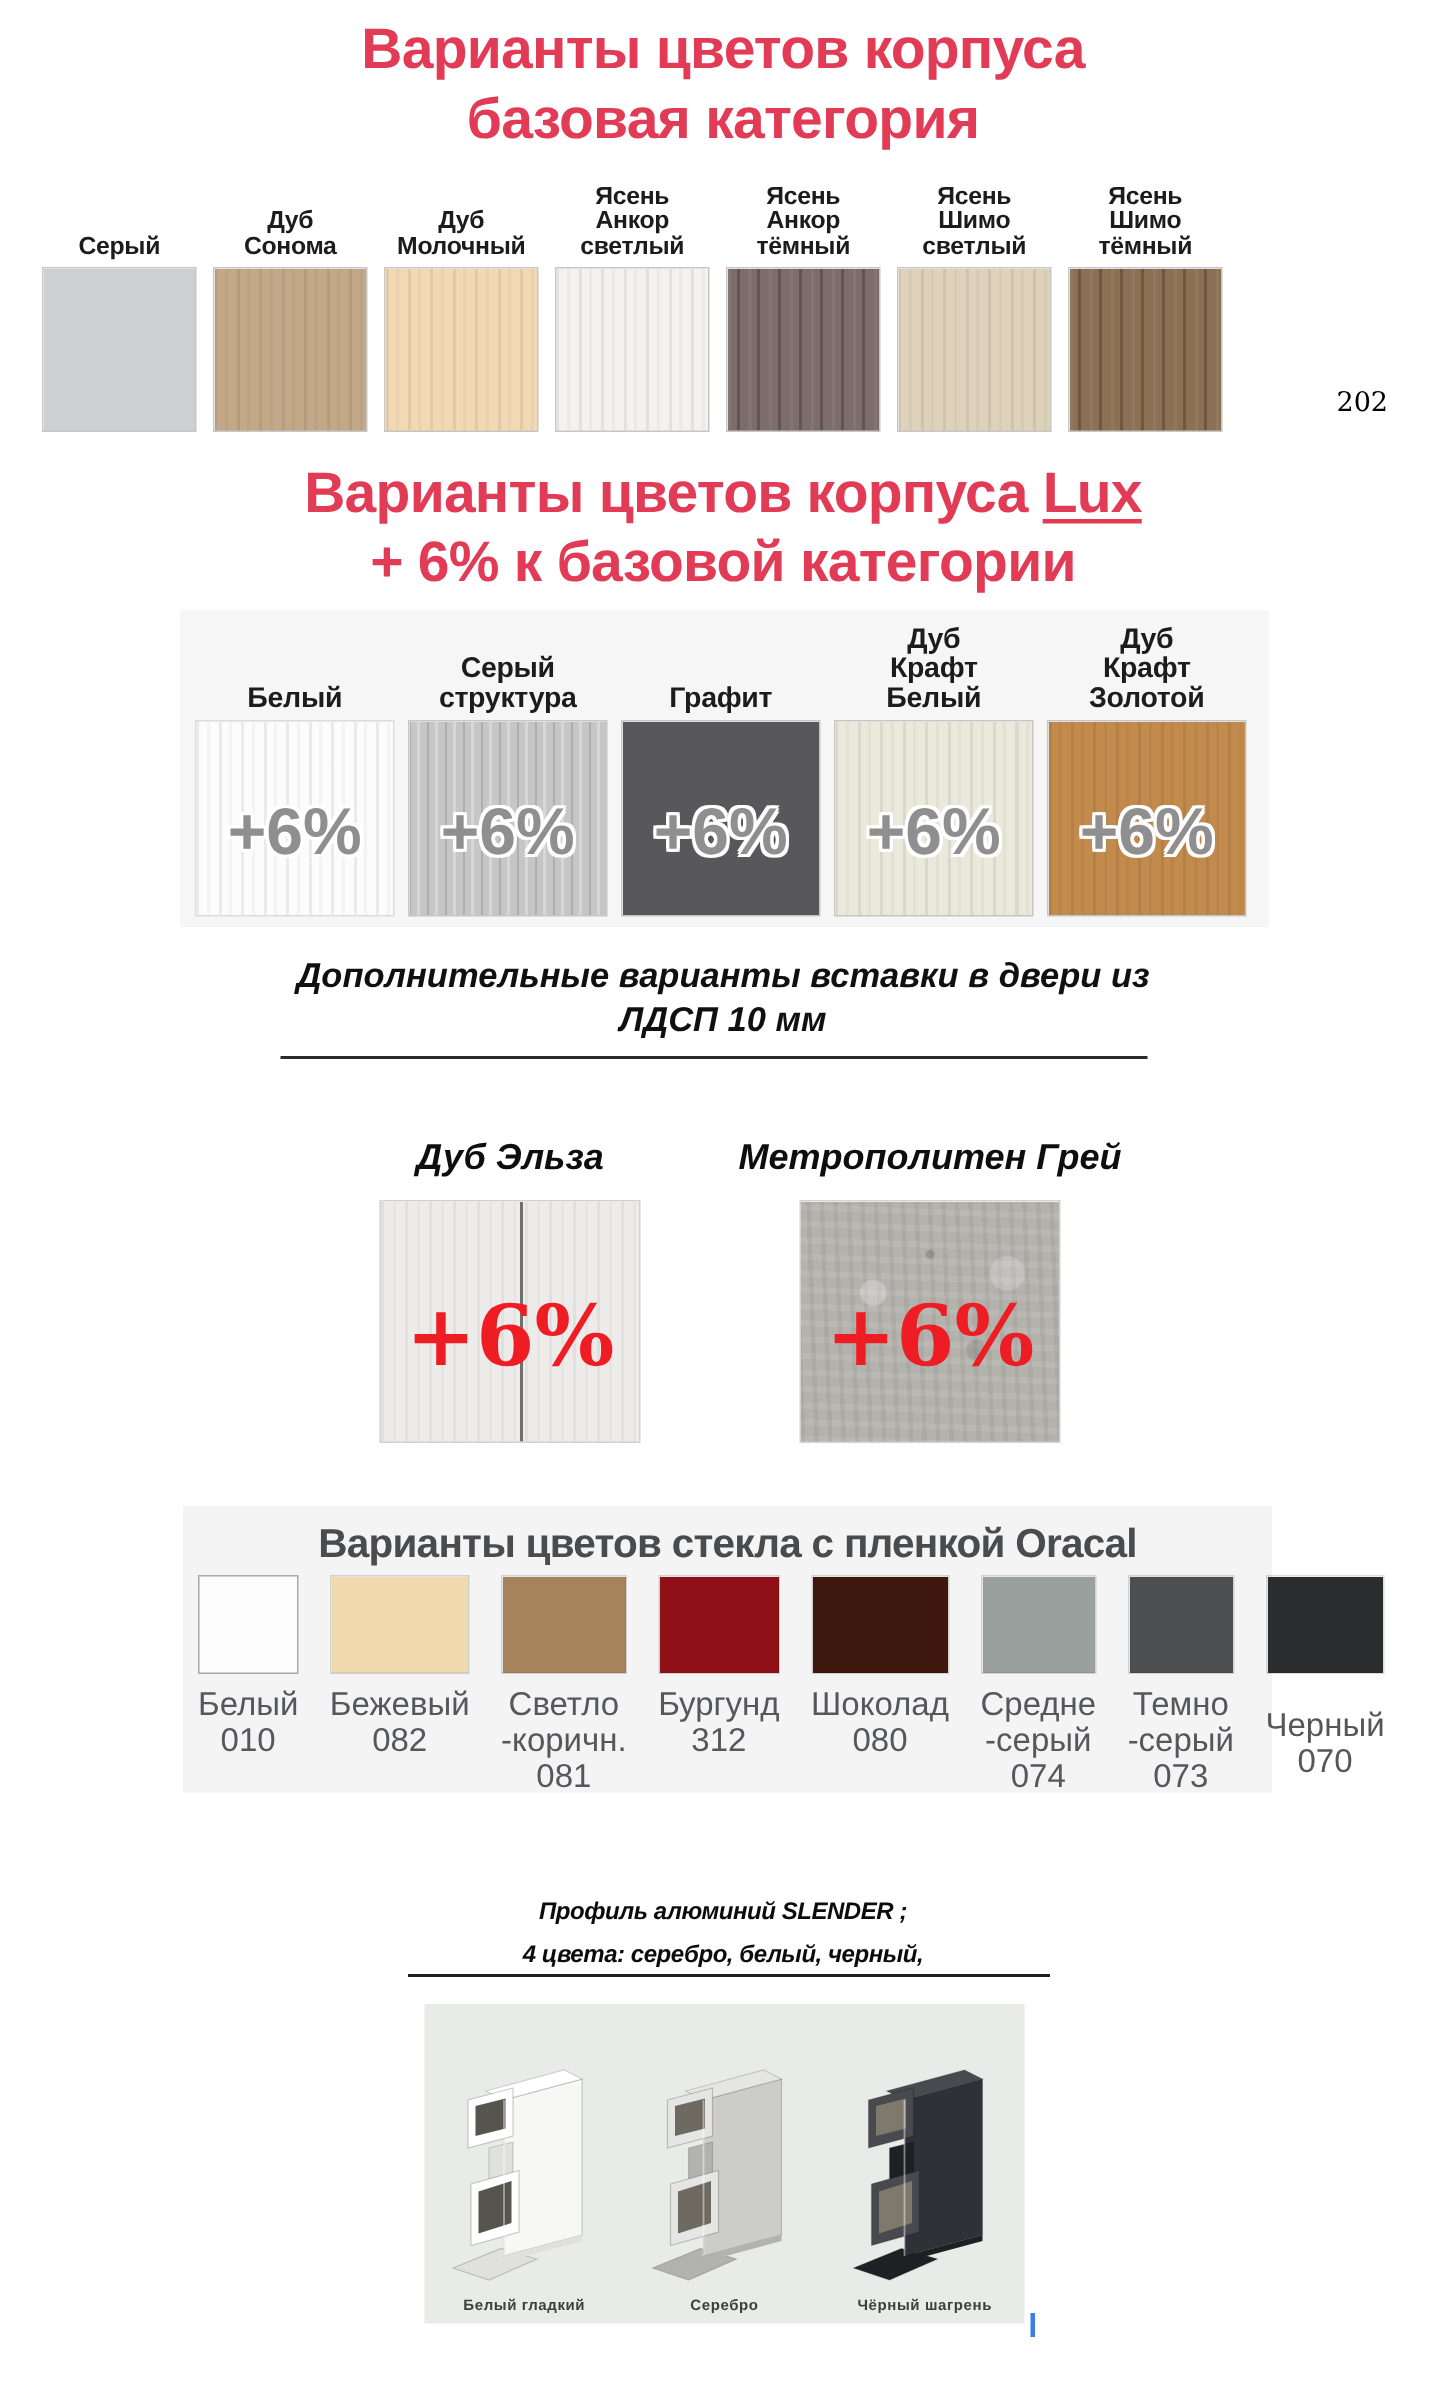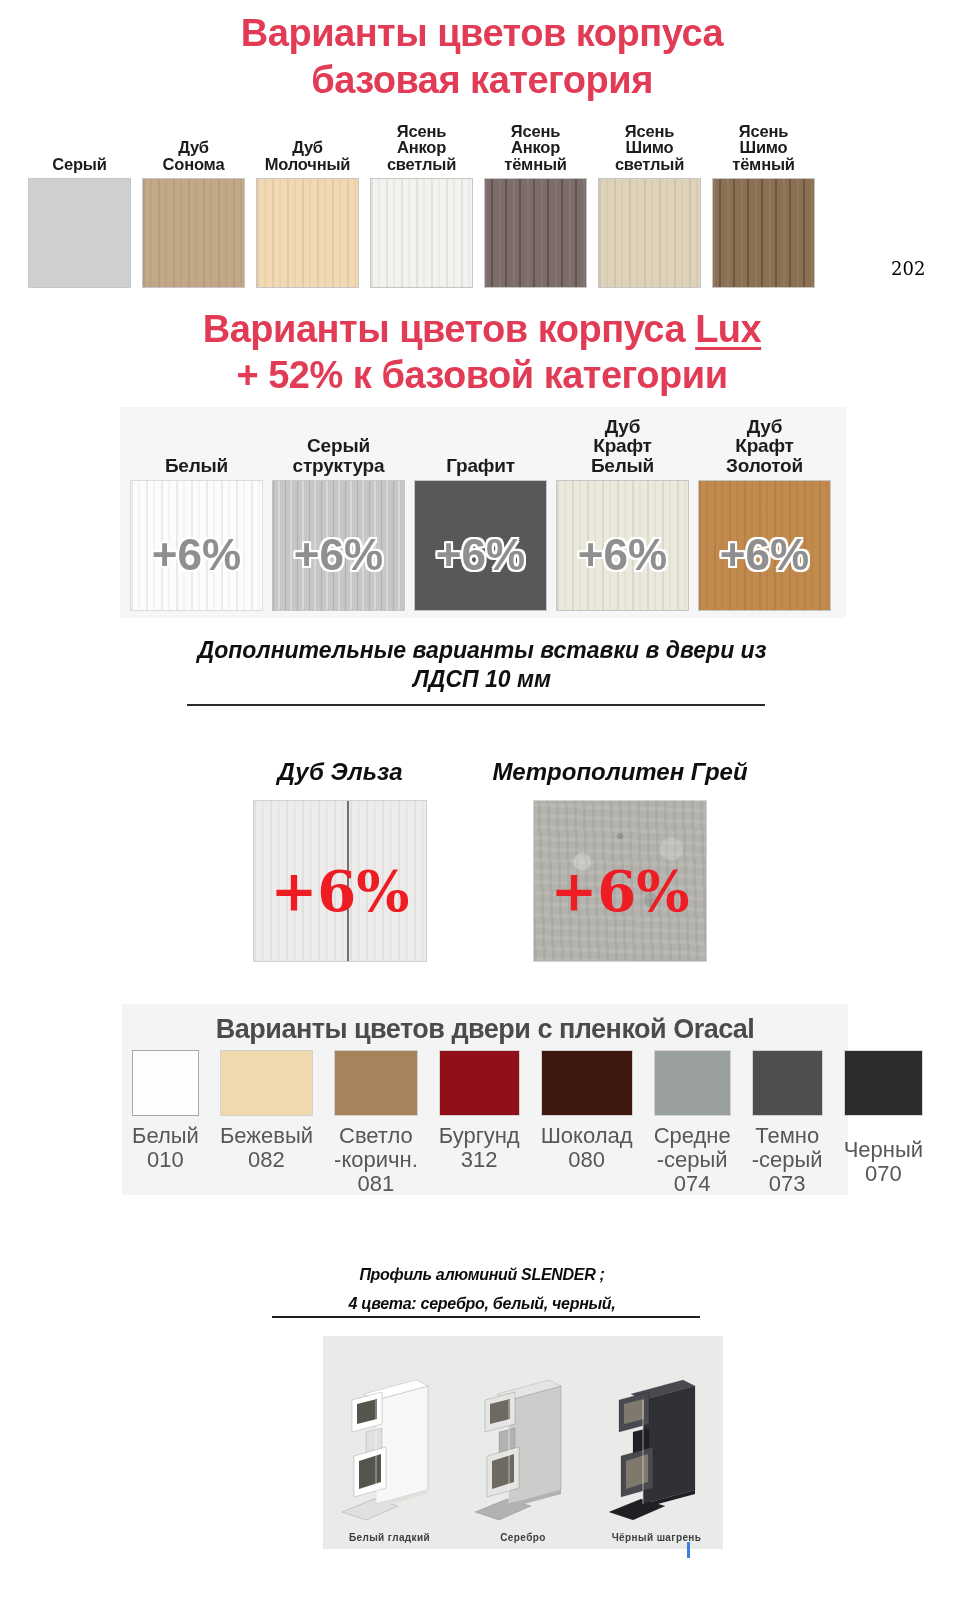--- a/index.html
+++ b/index.html
@@ -163,21 +163,21 @@
     <div class="tile tex-wood-dark" style="background-color: rgb(140, 112, 83);">
       <span class="plus-gray" hidden=""></span>
     </div>
   </div>
 </div>
   <div class="watermark">2021</div>
 
   <div class="lux-title1" style="color: rgb(226, 59, 86);">
     <span>Варианты цветов корпуса </span><span class="u">Lux</span>
   </div>
-  <div class="lux-title2" style="color: rgb(226, 59, 86);">+ 52% к базовой категории</div>
+  <div class="lux-title2" style="color: rgb(226, 59, 86);">+ 6% к базовой категории</div>
   <div class="lux-panel" style="background: rgb(246, 246, 247);">
   <div class="cell">
     <div class="cell-label">
           <div>Белый</div>
         </div>
     <div class="tile tex-wood" style="background-color: rgb(252, 252, 252); border-color: rgb(220, 220, 220);">
       <span class="plus-gray" style="color: rgb(143, 143, 143);">+6%</span>
     </div>
   </div>
 
@@ -238,21 +238,21 @@
 
   <div class="ins-cell">
     <div class="ins-label">Метрополитен Грей</div>
     <div class="ins-tile tile tex-concrete" style="background-color: rgb(180, 178, 173);">
       <span class="plus-red" style="color: rgb(238, 28, 35);">+6%</span>
     </div>
   </div>
 </div>
 
   <div class="oracal-panel" style="background: rgb(244, 244, 245);">
-    <div class="oracal-title" style="color: rgb(74, 75, 77);">Варианты цветов двери с пленкой Oracal</div>
+    <div class="oracal-title" style="color: rgb(74, 75, 77);">Варианты цветов стекла с пленкой Oracal</div>
     <div class="oracal-row">
   <div class="cell">
     <div class="cell-label" style="color: rgb(86, 87, 91);">
             <div>Белый</div>
             <div>010</div>
           </div>
     <div class="tile" style="background-color: rgb(253, 253, 253); border-color: rgb(169, 169, 169);">
       <span class="plus-gray" hidden=""></span>
     </div>
   </div>
@@ -330,21 +330,21 @@
     </div>
   </div>
 </div>
   </div>
 
   <div class="prof-text">
     <div>Профиль алюминий SLENDER ;</div>
     <div>4 цвета: серебро, белый, черный,</div>
   </div>
   <div class="prof-line"></div>
-  <div class="prof-photo" style="background: rgb(233, 235, 232); margin-left: 40px;">
+  <div class="prof-photo" style="background: rgb(233, 235, 232);">
   <div class="profile" style="--face: #f7f7f5; --top: #ffffff; --side: #e0e0de; --dark: #56554d;">
     <svg width="104" height="152" viewBox="0 0 104 152">
       <polygon points="4,136 36,123 60,130 28,144" fill="var(--side)" stroke="rgba(0,0,0,0.18)" stroke-width="0.8"></polygon>
       <polygon points="38,24 90,10 90,114 38,128" fill="var(--face)" stroke="rgba(0,0,0,0.18)" stroke-width="0.8"></polygon>
       <polygon points="26,18 78,4 90,10 38,24" fill="var(--top)" stroke="rgba(0,0,0,0.15)" stroke-width="0.8"></polygon>
       <polygon points="38,128 90,114 90,118 38,132" fill="var(--side)"></polygon>
       <polygon points="28,56 44,52 44,76 28,80" fill="var(--side)" stroke="rgba(0,0,0,0.15)" stroke-width="0.8"></polygon>
       <polygon points="14,24 44,16 44,48 14,56" fill="var(--top)" stroke="rgba(0,0,0,0.2)" stroke-width="0.8"></polygon>
       <polygon points="19,28 39,23 39,43 19,48" fill="var(--dark)"></polygon>
       <polygon points="16,80 48,71 48,112 16,121" fill="var(--top)" stroke="rgba(0,0,0,0.2)" stroke-width="0.8"></polygon>

